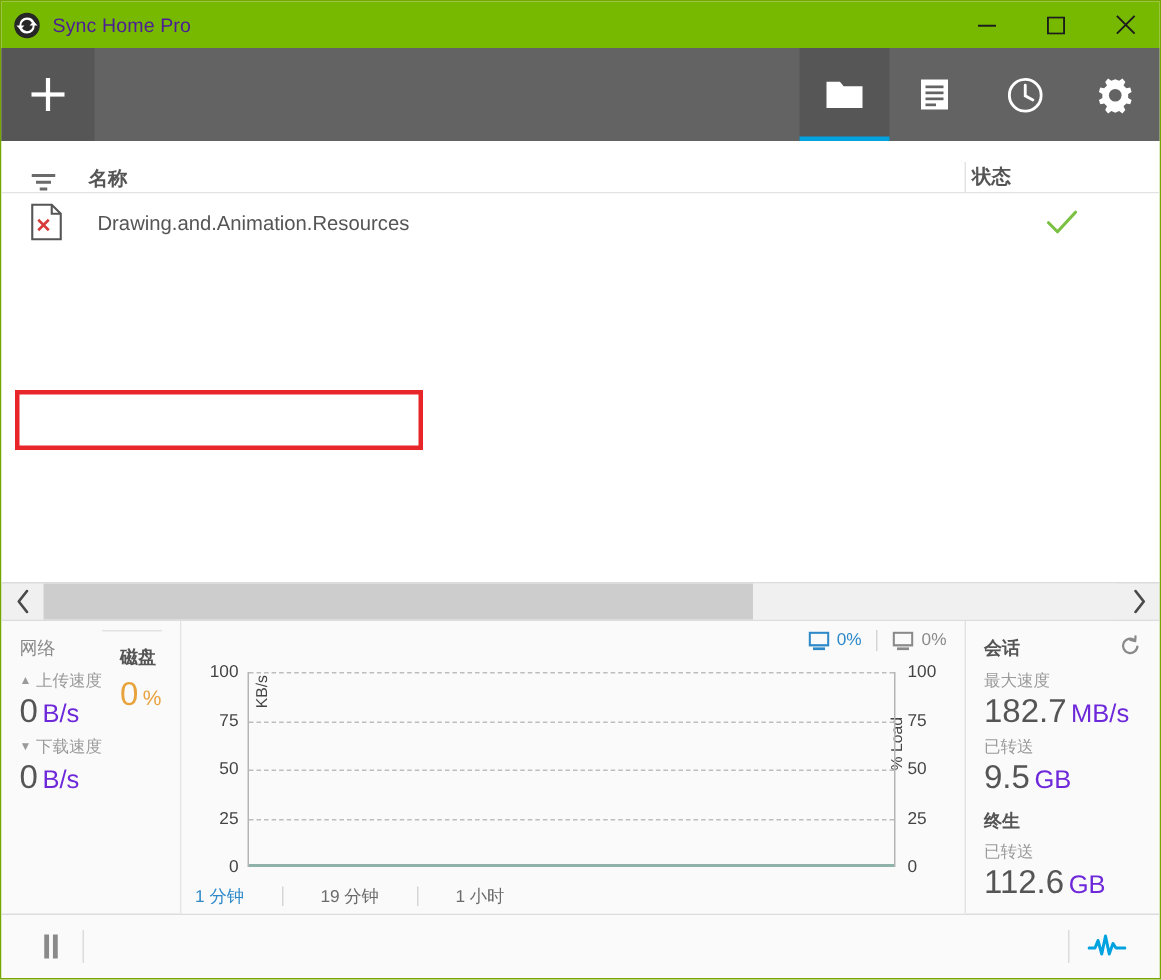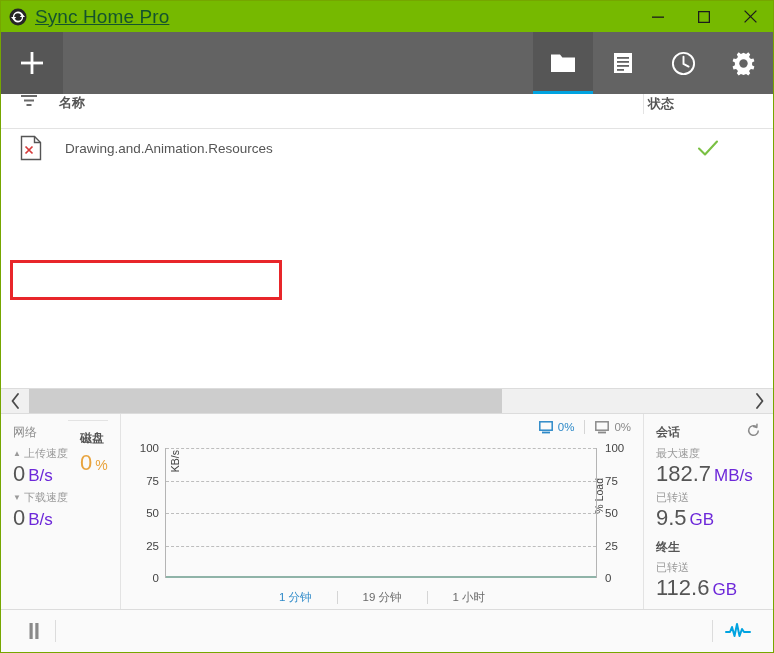--- a/index.html
+++ b/index.html
@@ -34,24 +34,23 @@
     user-select: none;
   }
   .app-icon {
     width: 18px;
     height: 18px;
     margin-left: 8px;
     margin-right: 8px;
     flex: 0 0 auto;
   }
   .app-title {
-    font-size: 19px;
-    color: #14532d;
+    font-size: 13px;
+    color: #4c1d95;
     letter-spacing: 0.1px;
-    text-decoration: underline;
   }
   .winbtns {
     margin-left: auto;
     display: flex;
     height: 31px;
   }
   .winbtn {
     width: 46px;
     height: 31px;
     display: flex;
@@ -92,21 +91,21 @@
     height: 3px;
     background: #00a3e0;
   }
 
   
   .colhead {
     height: 34px;
     background: #ffffff;
     border-bottom: 1px solid #e3e3e3;
     display: flex;
-    align-items: flex-start;
+    align-items: flex-end;
     flex: 0 0 auto;
     font-size: 13px;
     color: #5a5a5a;
   }
   .colhead .filter-ic { margin-left: 20px; margin-right: 22px; display:flex; }
   .col-name { flex: 1 1 auto; font-weight: bold; color:#555; }
   .col-status {
     width: 130px;
     border-left: 1px solid #e3e3e3;
     height: 20px;
@@ -299,21 +298,21 @@
     right: 50px;
     top: 36px;
     transform: rotate(-90deg);
     transform-origin: right top;
   }
   .time-tabs {
     position: absolute;
     left: 0; right: 0;
     top: 148px;
     display: flex;
-    justify-content: center;
+    justify-content: flex-start;
     align-items: center;
     gap: 16px;
     font-size: 11.5px;
   }
   .time-tab { padding: 0 9px; color: #6a6a6a; }
   .time-tab.active { color: #2d89c8; }
   .tt-div { width:1px; height:13px; background:#d5d5d5; }
 
   .panel-right {
     width: 129px;

